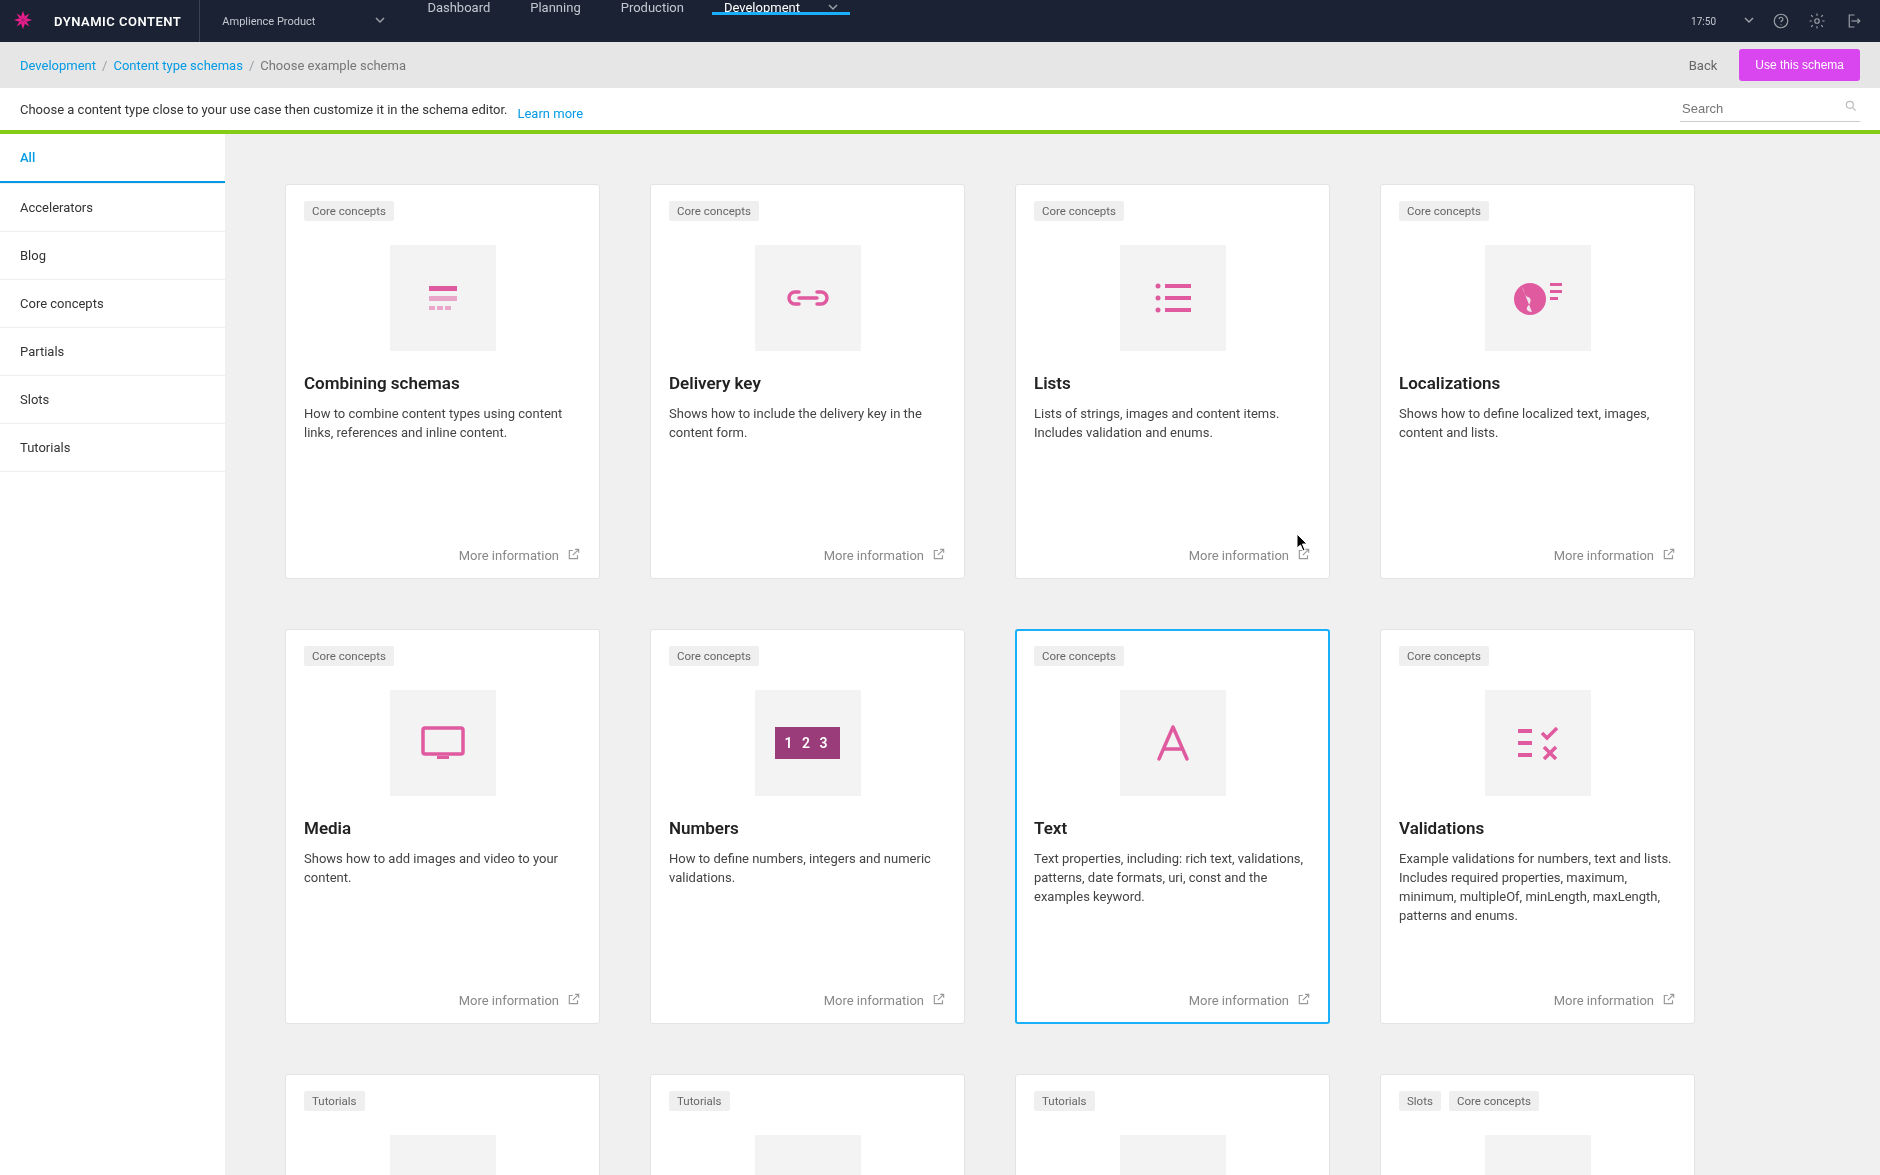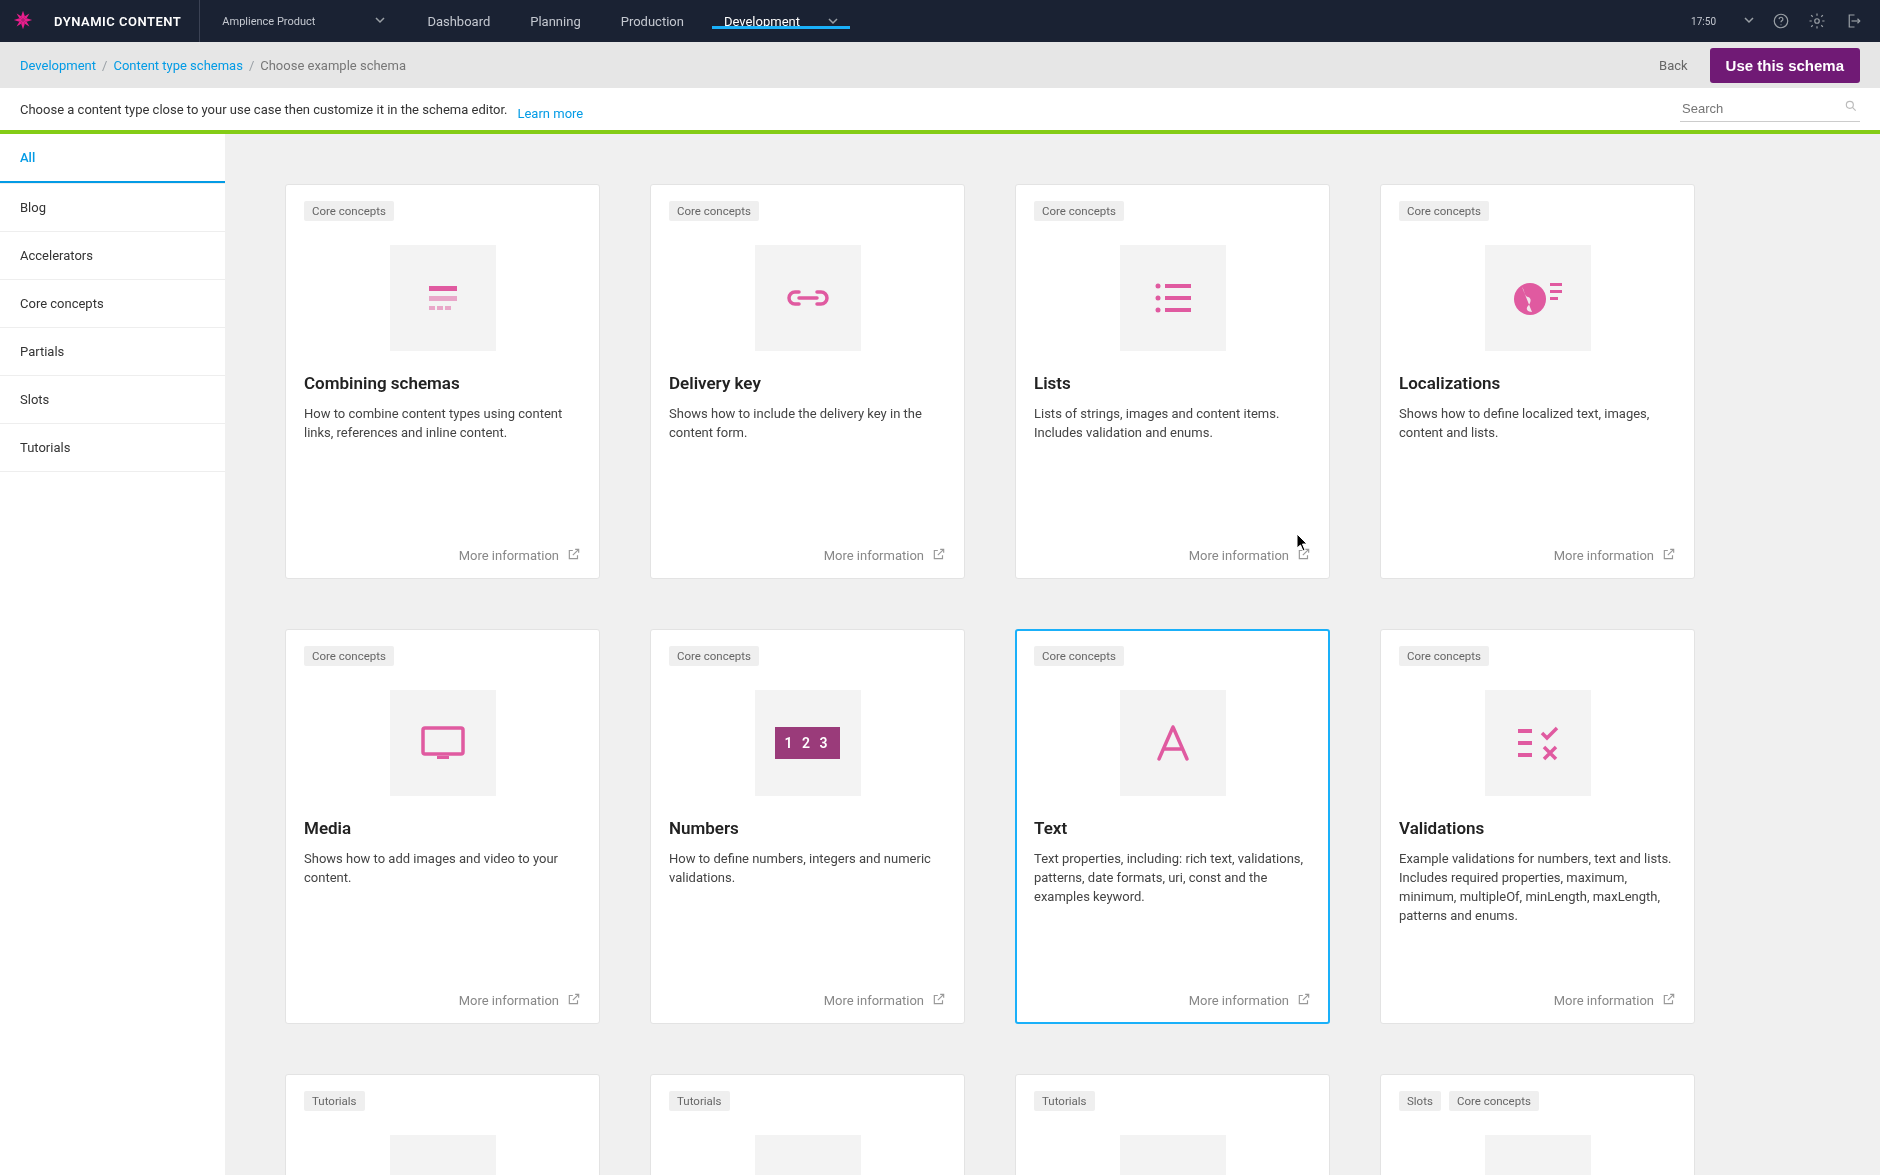--- a/index.html
+++ b/index.html
@@ -19,21 +19,21 @@
     height: 42px;
     display: flex;
     align-items: center;
     color: #c4c8d0;
     padding: 0 12px;
   }
   .logo-cluster { display: flex; align-items: center; gap: 20px; padding-right: 18px; border-right: 1px solid #3b4254; height: 42px;}
   .logo-icon { width: 22px; height: 22px; }
   .logo-text { color: #fff; font-weight: 600; letter-spacing: 0.5px; font-size: 13px; }
   .hub-select { display: flex; align-items: center; gap: 60px; padding: 0 22px; color: #c4c8d0; font-size: 11px; cursor: pointer;}
-  .nav-tabs { display: flex; align-items: center; height: 42px; }
+  .nav-tabs { display: flex; align-items: flex-start; height: 42px; }
   .nav-tab { display: flex; align-items: center; padding: 0 20px; font-size: 13px; color: #c4c8d0; cursor: pointer; position: relative;}
   .nav-tab.active { color: #fff; }
   .nav-tab.active::after {
     content: ""; position: absolute; left: 8px; right: 8px; bottom: 0; height: 3px; background: #1ab0f9;
   }
   .nav-tab .chev { margin-left: 28px; }
   .nav-spacer { flex: 1; }
   .nav-right { display: flex; align-items: center; gap: 18px; padding-right: 6px;}
   .time-pill { display: flex; align-items: center; gap: 28px; font-size: 10px; color: #c4c8d0;}
   .icon-btn { width: 18px; height: 18px; display: flex; align-items: center; justify-content: center; cursor: pointer; color: #c4c8d0;}
@@ -48,22 +48,22 @@
     padding: 0 20px;
     gap: 6px;
     font-size: 13px;
   }
   .crumb-link { color: #039be5; cursor: pointer; }
   .crumb-sep { color: #9aa0a6; }
   .crumb-current { color: #777; }
   .crumb-spacer { flex: 1; }
   .back-link { color: #666; margin-right: 16px; cursor: pointer; font-size: 13px;}
   .primary-btn {
-    background: #701a75; color: #fff; border: none; border-radius: 3px;
-    padding: 9px 16px; font-size: 15px; font-weight: 700; cursor: pointer;
+    background: #d946ef; color: #fff; border: none; border-radius: 3px;
+    padding: 9px 16px; font-size: 12px; font-weight: 400; cursor: pointer;
   }
 
   
   .inforow {
     height: 46px;
     display: flex;
     align-items: center;
     padding: 0 20px;
     border-bottom: 4px solid #84cc16;
   }
@@ -263,22 +263,22 @@
         <circle cx="10" cy="10" r="6"></circle>
           <path d="M20 20l-5.5-5.5"></path>
       </svg>
     </span>
   </div>
 </div>
 
 <div class="main">
   <div class="sidebar" id="sidebar">
       <div class="side-item active">All</div>
+      <div class="side-item">Accelerators</div>
       <div class="side-item">Blog</div>
-      <div class="side-item">Accelerators</div>
       <div class="side-item">Core concepts</div>
       <div class="side-item">Partials</div>
       <div class="side-item">Slots</div>
       <div class="side-item">Tutorials</div>
     </div>
   <div class="content-scroll">
     <div class="grid-wrap">
       <div class="card-grid" id="card-grid">
           <div class="card">
             <div class="tag-row">

